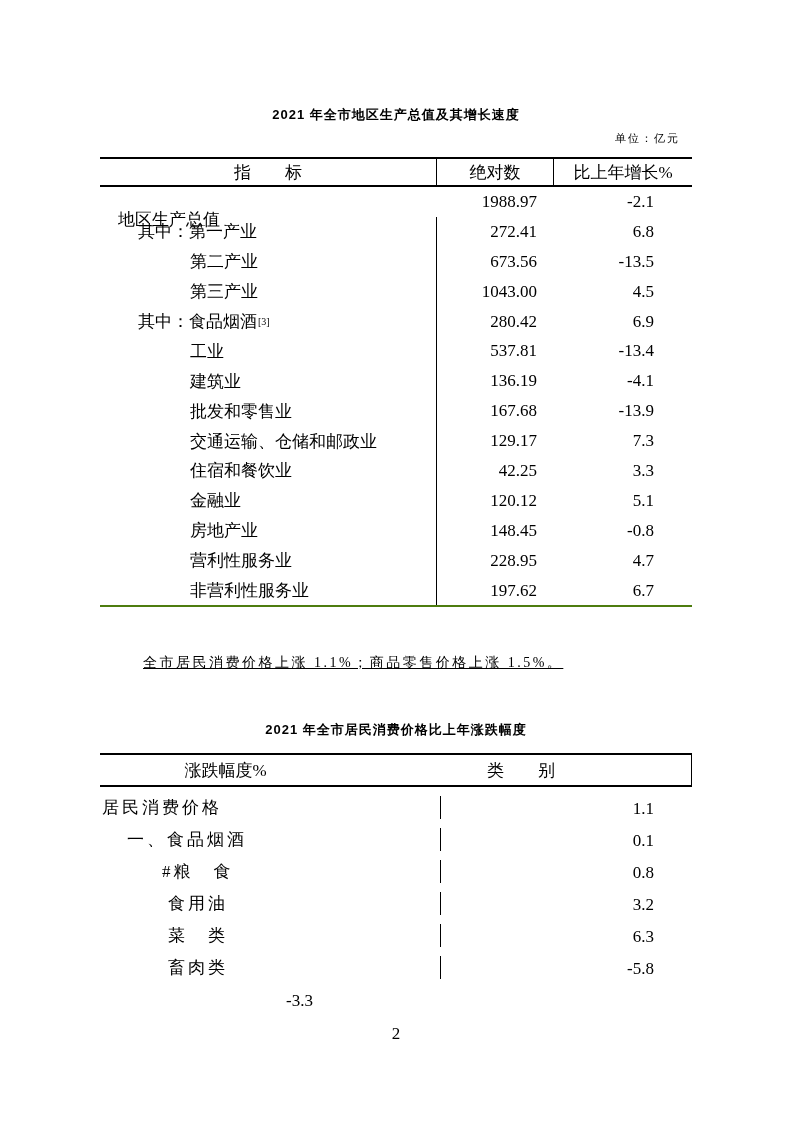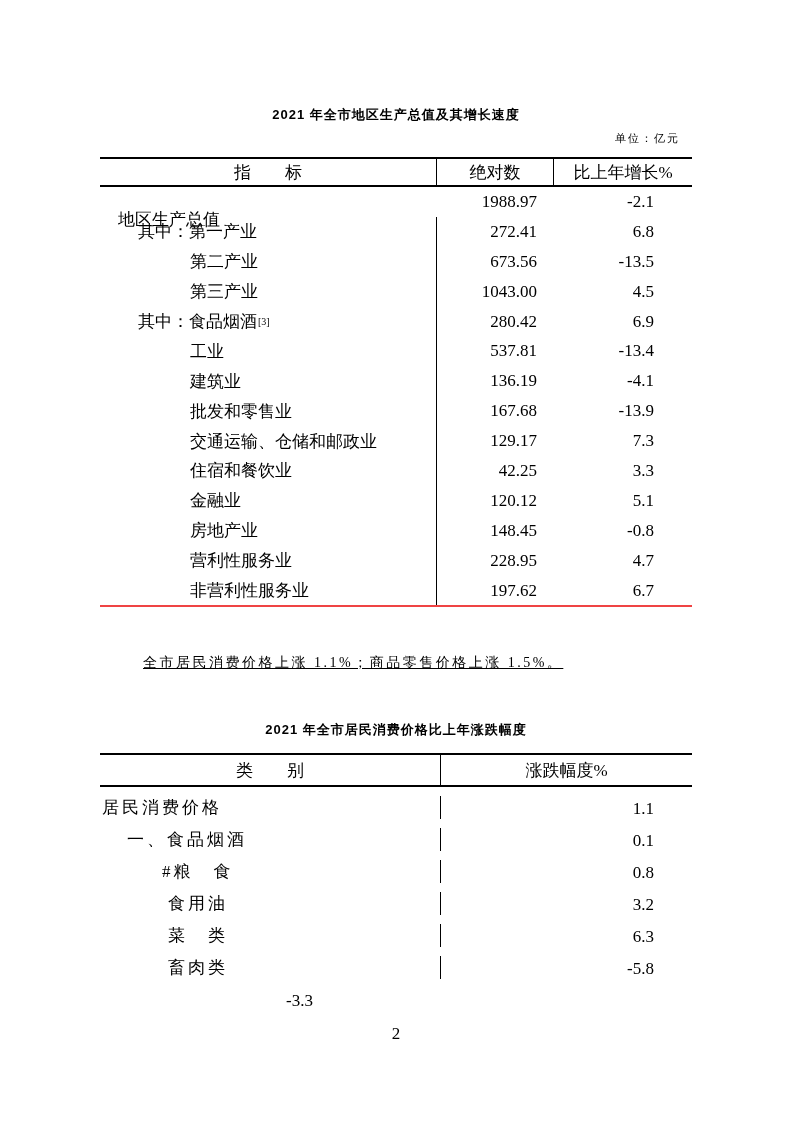--- a/index.html
+++ b/index.html
@@ -19,21 +19,21 @@
   #title2 { top:718px; }
 
   .unit-label {
     position:absolute; top:131px; left:100px; width:592px;
     text-align:right; padding-right:12px; box-sizing:border-box;
     font-size:11px; letter-spacing:2px;
   }
 
   
   .tbl { position:absolute; left:100px; box-sizing:border-box; font-size:17px; }
-  #table1 { top:157px; width:592px; border-top:2px solid #000; border-bottom:2px solid #ef4444; }
+  #table1 { top:157px; width:592px; border-top:2px solid #000; border-bottom:2px solid #4d7c0f; }
   #table1 .thead { display:flex; height:26px; border-bottom:2px solid #000; }
   #table1 .th { display:flex; align-items:center; justify-content:center; box-sizing:border-box; }
   #table1 .th.c1 { width:337px; border-right:1.5px solid #000; }
   #table1 .th.c2 { width:116px; }
   #table1 .th.c3 { width:139px; border-left:1.5px solid #000; }
 
   .trow { display:flex; height:29.9px; }
   .tcell { display:flex; align-items:center; box-sizing:border-box; }
   #table1 .tlabel { width:337px; border-right:1.5px solid #000; }
   #table1 .tnum1 { width:116px; justify-content:flex-end; padding-right:16px; }
@@ -186,22 +186,22 @@
         </div>
       </div>
   </div>
 
   <div class="paragraph">全市居民消费价格上涨 1.1%；商品零售价格上涨 1.5%。</div>
 
   <div id="title2" class="doc-title">2021 年全市居民消费价格比上年涨跌幅度</div>
 
   <div id="table2" class="tbl">
     <div class="thead">
+      <div class="th c2">涨跌幅度%</div>
       <div class="th c1">类　　别</div>
-      <div class="th c2">涨跌幅度%</div>
     </div>
     <div id="table2-body">
         <div class="trow">
           <div class="tcell tlabel indent0">居民消费价格</div>
           <div class="tcell tval">1.1</div>
         </div>
         <div class="trow">
           <div class="tcell tlabel indent1">一、食品烟酒</div>
           <div class="tcell tval">0.1</div>
         </div>

